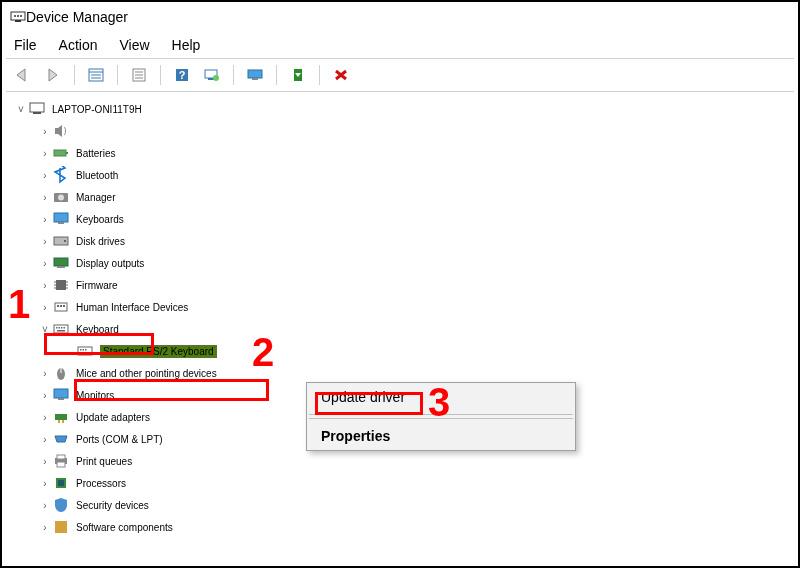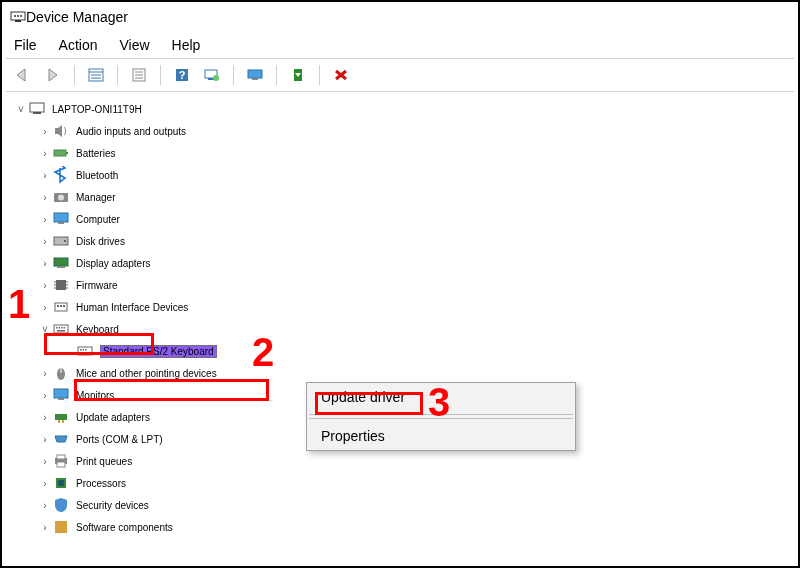--- a/index.html
+++ b/index.html
@@ -81,42 +81,42 @@
     }
     .tree-row .node-icon {
       width: 18px; height: 18px;
       margin-right: 6px;
       display: inline-flex;
       align-items: center;
       justify-content: center;
     }
     .tree-row .node-label { font-size: 10px; }
     .selected {
-      background: #8b5cf6;
+      background: #4d7c0f;
       border: 1px dotted #666;
       padding: 0 2px;
     }
     .context-menu {
       position: absolute;
       background: #f2f2f2;
       border: 1px solid #a0a0a0;
       box-shadow: 3px 3px 6px rgba(0,0,0,0.25);
       width: 270px;
       font-size: 14px;
     }
     .context-menu .cm-item {
       padding: 6px 14px;
       cursor: default;
     }
     .context-menu .cm-sep {
       height: 1px;
       background: #c0c0c0;
       margin: 3px 2px;
     }
-    .context-menu .cm-bold { font-weight: normal; }
+    .context-menu .cm-bold { font-weight: bold; }
     .annot {
       position: absolute;
       color: #ff0000;
       font-weight: 900;
       font-size: 40px;
       pointer-events: none;
       font-family: Arial, sans-serif;
     }
     .annot-box {
       position: absolute;
@@ -229,21 +229,20 @@
   </div>
 
   <div class="tree-row" style="padding-left:32px">
     <span class="expander">›</span>
     <span class="node-icon">
         <svg width="18" height="18" viewBox="0 0 18 18">
           <path d="M3 6h3l4-3v12l-4-3H3z" fill="#888"></path>
           <path d="M12 5c2 1 2 7 0 8" fill="none" stroke="#888"></path>
         </svg>
       </span>
-    <span class="node-label">Audio inputs and outputs</span>
   </div>
   <div class="tree-row" style="padding-left:32px">
     <span class="expander">›</span>
     <span class="node-icon">
         <svg width="18" height="18" viewBox="0 0 18 18">
           <rect x="2" y="6" width="12" height="6" fill="#6a6" stroke="#484"></rect>
           <rect x="14" y="8" width="2" height="2" fill="#484"></rect>
         </svg>
       </span>
     <span class="node-label">Batteries</span>
@@ -268,41 +267,41 @@
     <span class="node-label">Manager</span>
   </div>
   <div class="tree-row" style="padding-left:32px">
     <span class="expander">›</span>
     <span class="node-icon">
         <svg width="18" height="18" viewBox="0 0 18 18">
           <rect x="2" y="3" width="14" height="9" fill="#4aa0e0" stroke="#2a70a0"></rect>
           <rect x="6" y="12" width="6" height="2" fill="#888"></rect>
         </svg>
       </span>
-    <span class="node-label">Computer</span>
+    <span class="node-label">Keyboards</span>
   </div>
   <div class="tree-row" style="padding-left:32px">
     <span class="expander">›</span>
     <span class="node-icon">
         <svg width="18" height="18" viewBox="0 0 18 18">
           <rect x="2" y="5" width="14" height="8" fill="#bbb" stroke="#666"></rect>
           <circle cx="13" cy="9" r="1" fill="#444"></circle>
         </svg>
       </span>
     <span class="node-label">Disk drives</span>
   </div>
   <div class="tree-row" style="padding-left:32px">
     <span class="expander">›</span>
     <span class="node-icon">
         <svg width="18" height="18" viewBox="0 0 18 18">
           <rect x="2" y="4" width="14" height="8" fill="#3a8a3a" stroke="#265"></rect>
           <rect x="5" y="12" width="8" height="2" fill="#888"></rect>
         </svg>
       </span>
-    <span class="node-label">Display adapters</span>
+    <span class="node-label">Display outputs</span>
   </div>
   <div class="tree-row" style="padding-left:32px">
     <span class="expander">›</span>
     <span class="node-icon">
         <svg width="18" height="18" viewBox="0 0 18 18">
           <rect x="4" y="4" width="10" height="10" fill="#666"></rect>
           <line x1="4" y1="6" x2="2" y2="6" stroke="#666"></line>
           <line x1="4" y1="9" x2="2" y2="9" stroke="#666"></line>
           <line x1="4" y1="12" x2="2" y2="12" stroke="#666"></line>
           <line x1="14" y1="6" x2="16" y2="6" stroke="#666"></line>

